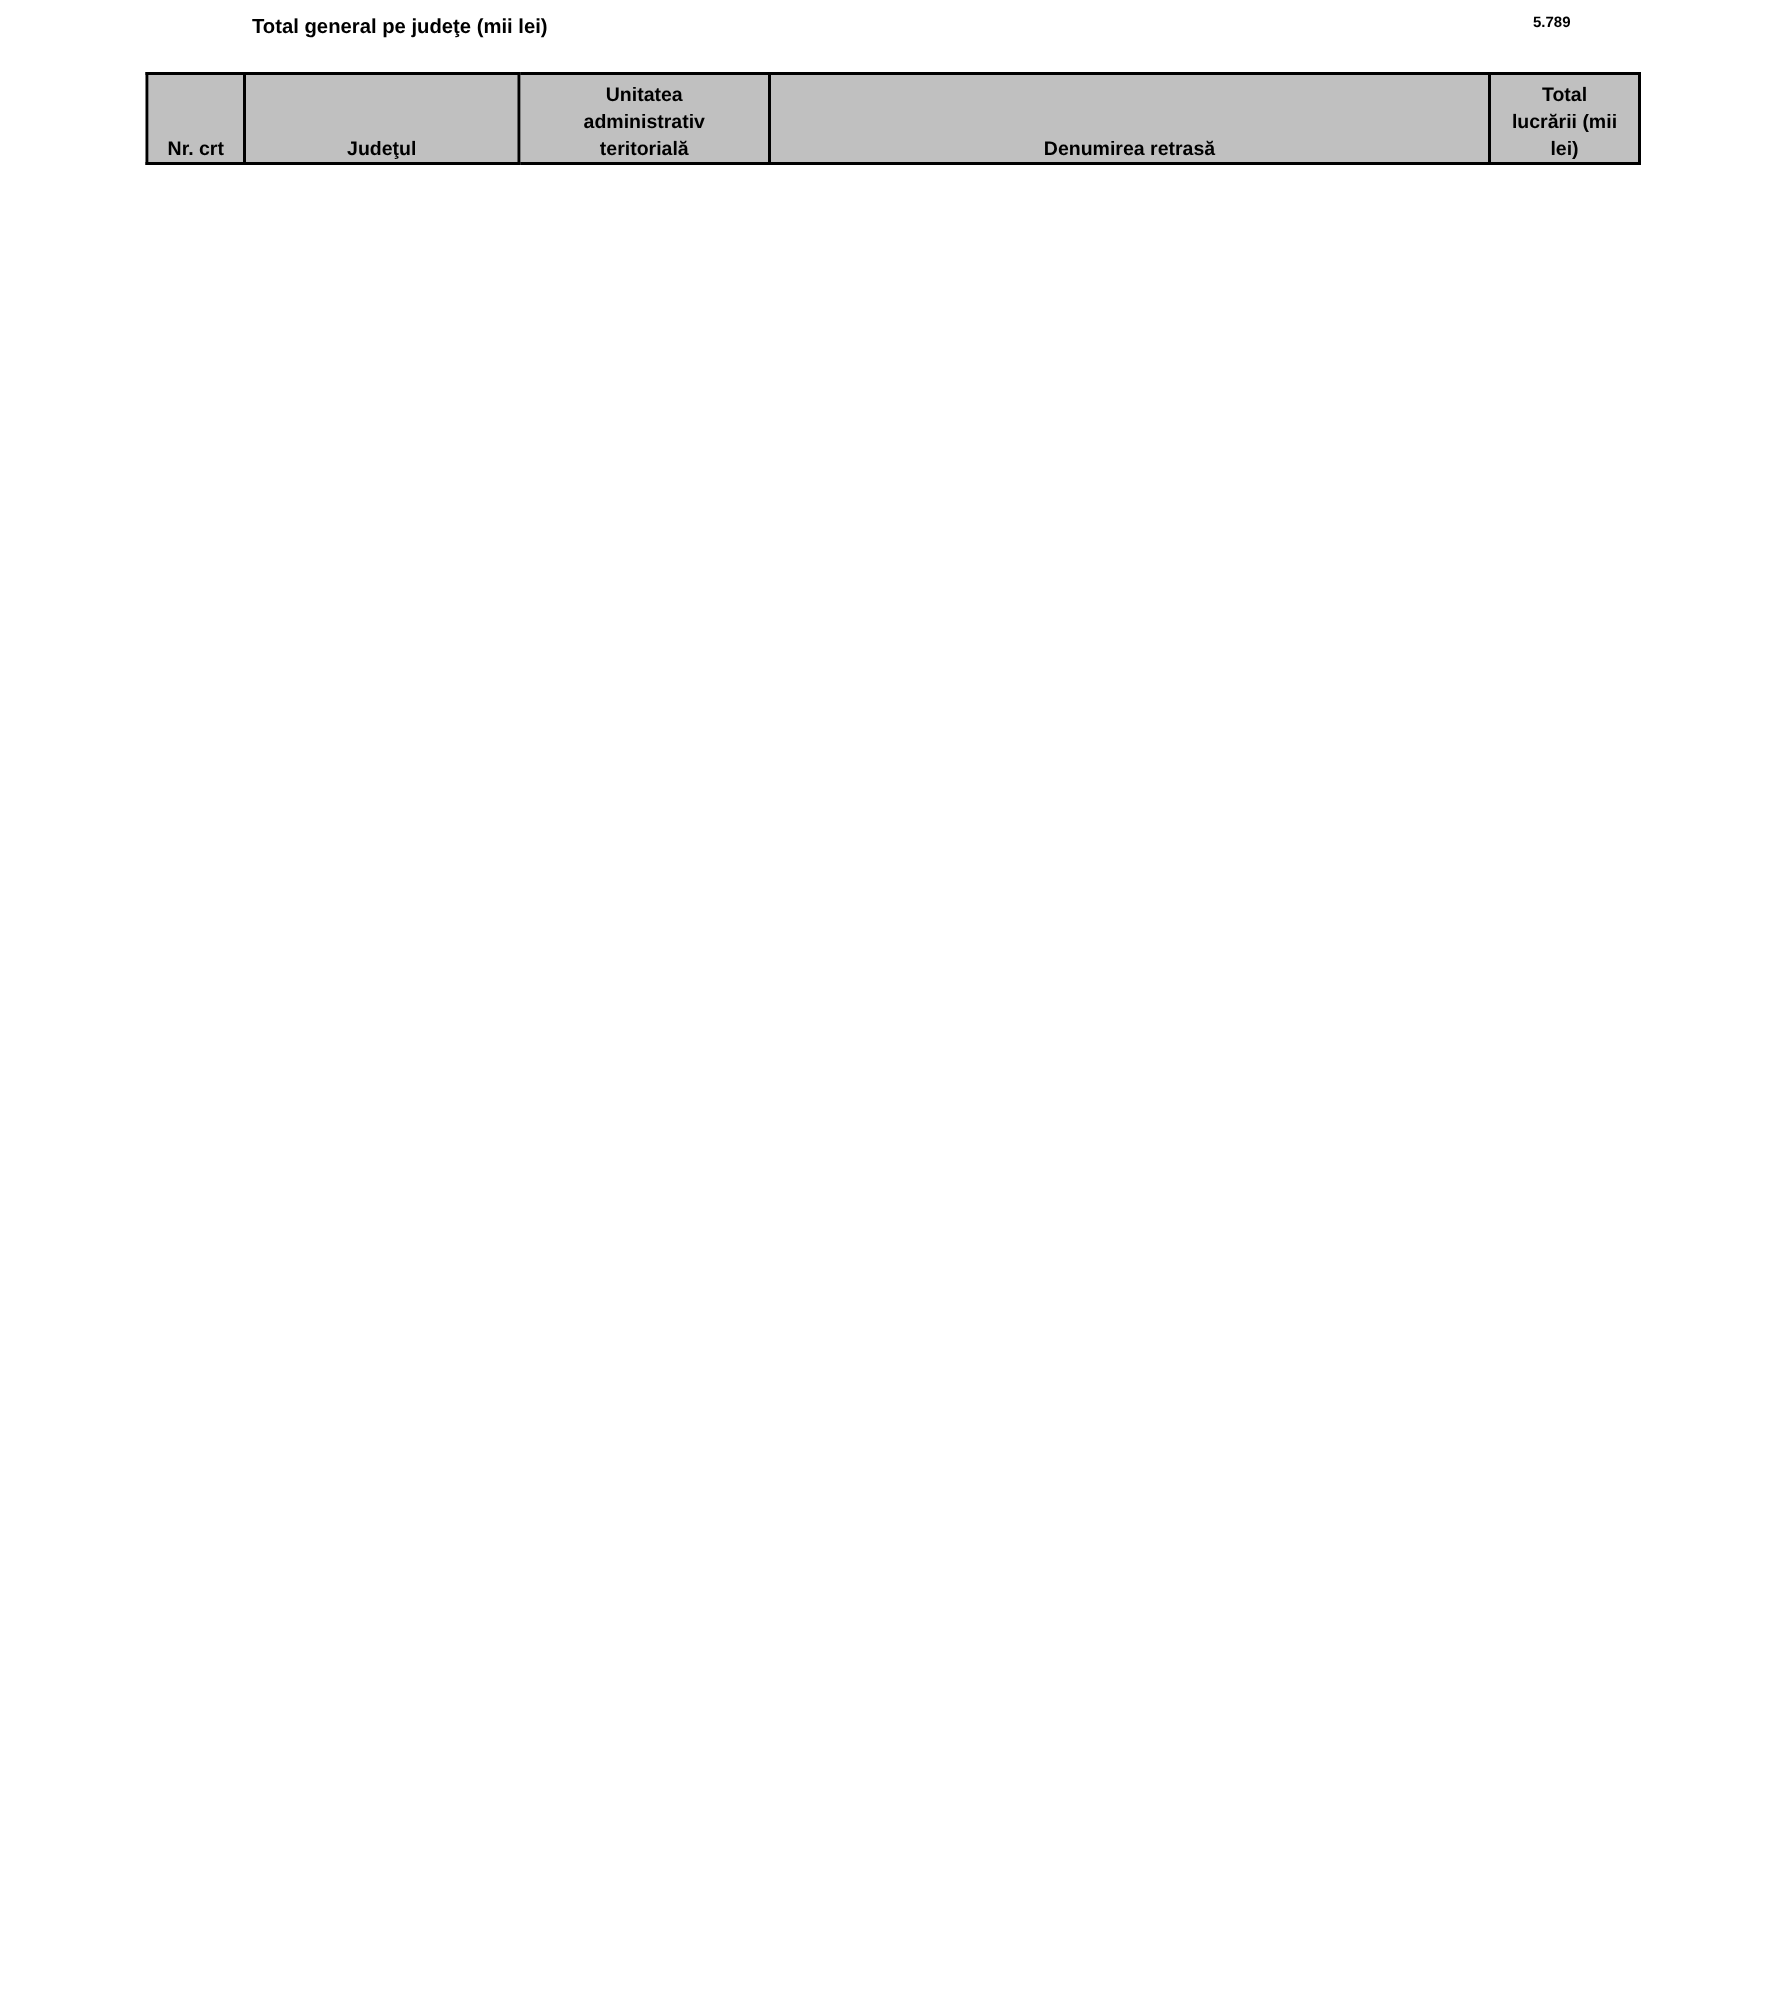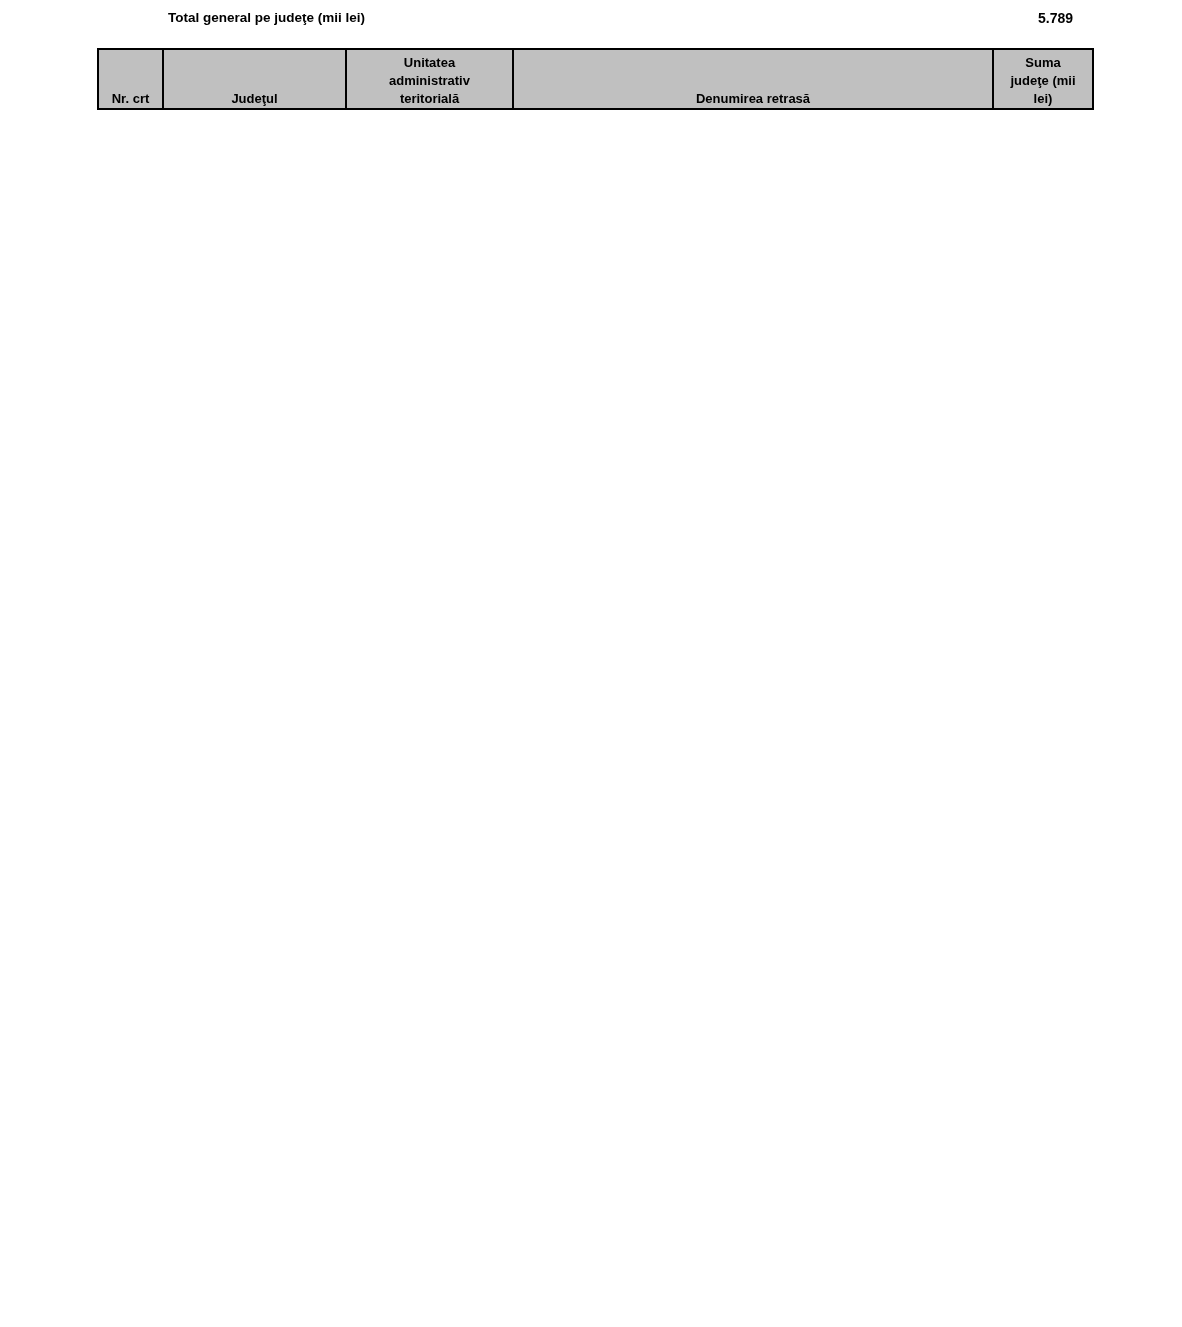--- a/index.html
+++ b/index.html
@@ -6,21 +6,21 @@
   .page {
     position:relative; width:1051px; height:1327px; background:#ffffff;
     font-family:"Liberation Sans", sans-serif; color:#000;
   }
   .doc-title {
     position:absolute; top:10px; left:168px;
     font-size:13.5px; font-weight:bold; white-space:pre;
   }
   .doc-total {
     position:absolute; top:10px; left:1022px;
-    font-size:14px; font-weight:bold;margin-left:16px;
+    font-size:10px; font-weight:bold;
   }
   table.main {
     position:absolute; top:48px; left:97px; width:995px;
     border-collapse:collapse; table-layout:fixed;
     font-size:13px;
   }
   table.main th, table.main td {
     border:2px solid #000; overflow:hidden;
     padding:0 4px; vertical-align:bottom;
   }
@@ -57,22 +57,22 @@
         </th>
         <th>
           <span class="hline">Unitatea</span>
           <span class="hline">administrativ</span>
           <span class="hline u">teritorială</span>
         </th>
         <th>
           <span>Denumirea retrasă</span>
         </th>
         <th>
-          <span class="hline">Suma</span>
-          <span class="hline">judeţe (mii</span>
+          <span class="hline">Total</span>
+          <span class="hline">lucrării (mii</span>
           <span class="hline u">lei)</span>
         </th>
       </tr>
     </thead>
     <tbody id="rows"></tbody>
   </table>
 
 </div>
 
 </body></html>

